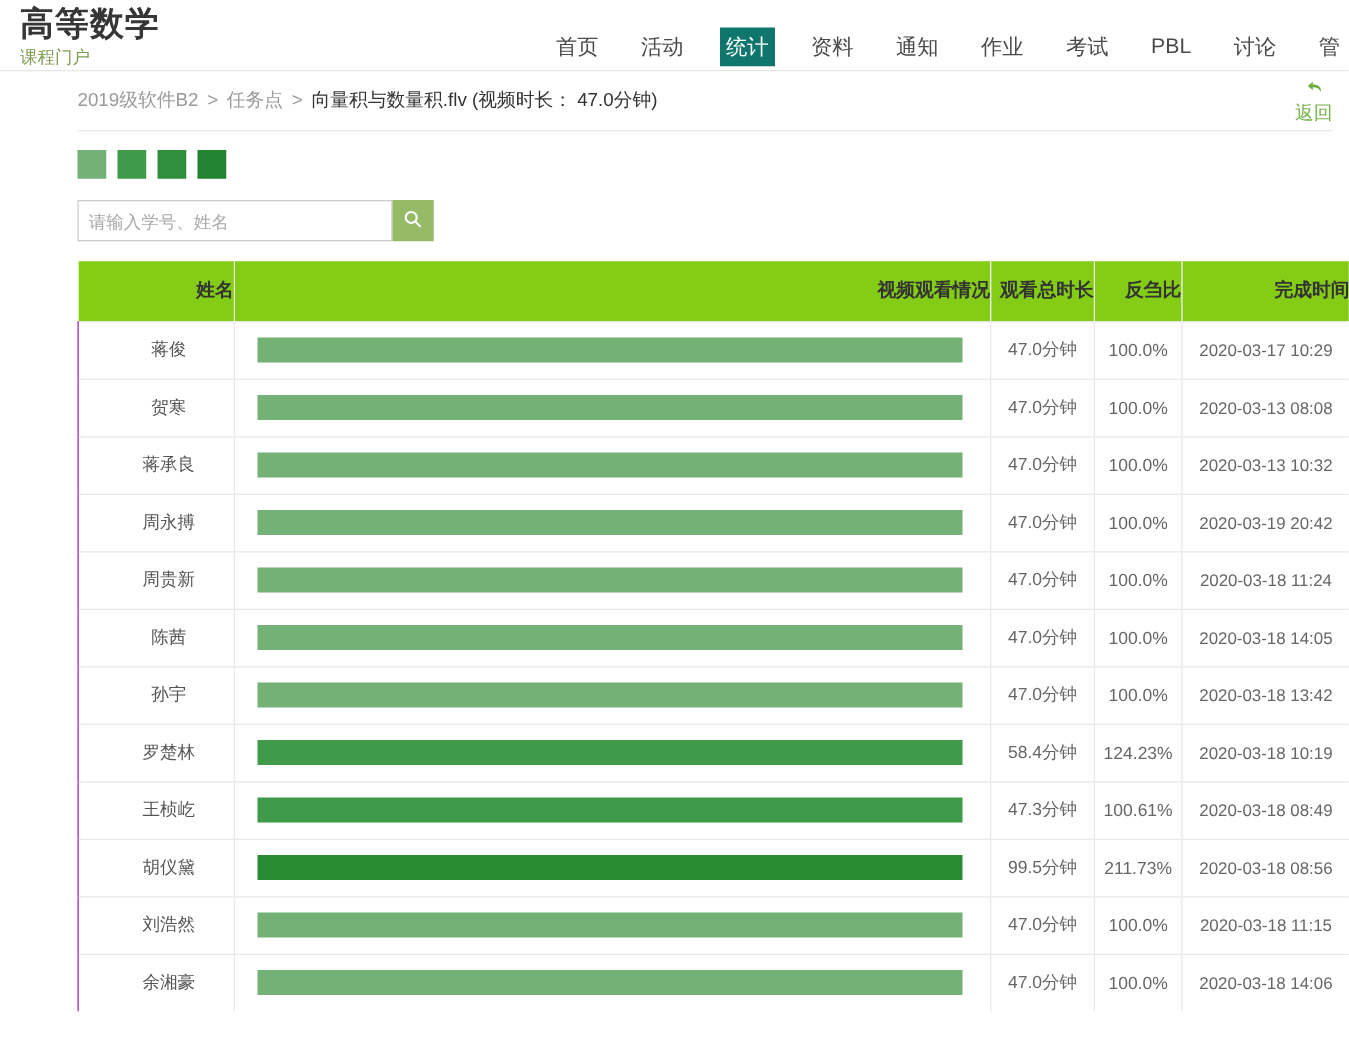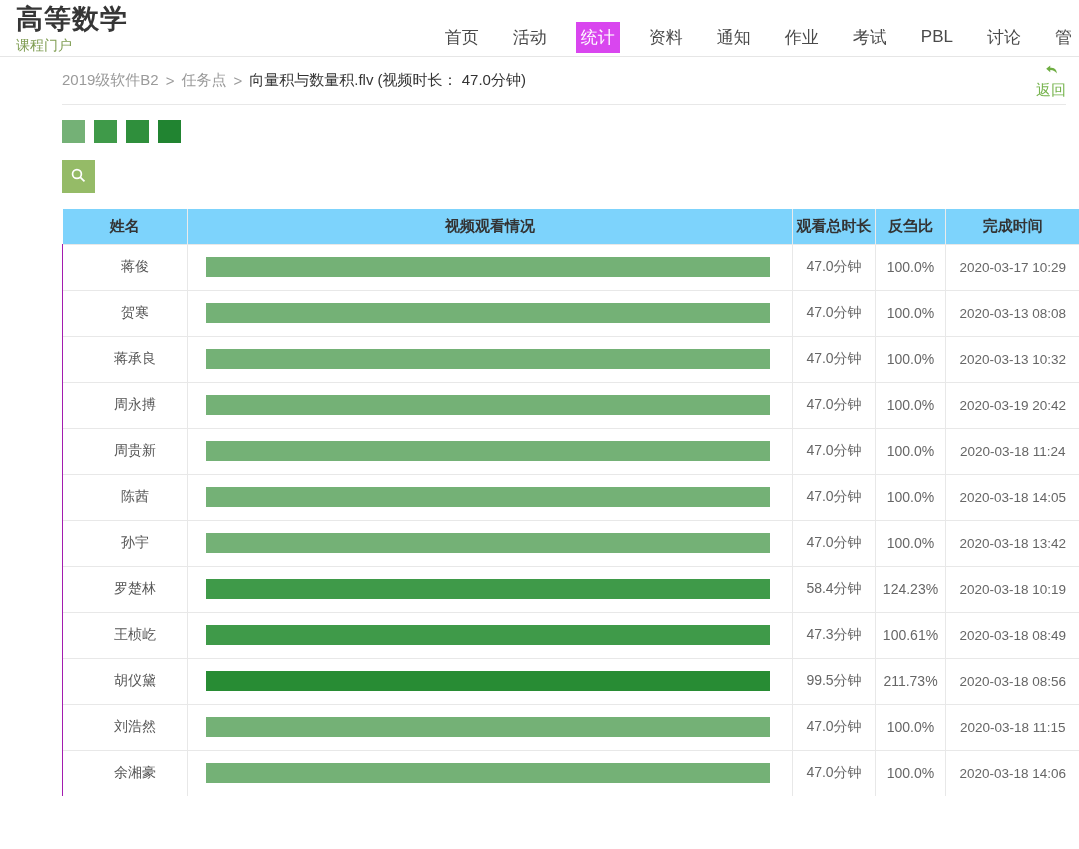--- a/index.html
+++ b/index.html
@@ -8,21 +8,21 @@
 
   
   .topbar { height:57px; border-bottom:1px solid #e6e6e6; display:flex;
     align-items:center; position:relative; }
   .logo { margin-left:14px; display:flex; align-items:baseline; white-space:nowrap;flex-direction:column; }
   .logo-title { font-size:27px; font-weight:bold; color:#363636; letter-spacing:1px; }
   .logo-sub { font-size:14px; color:#7f9d52; margin-left:2px; }
   .nav { position:absolute; right:0; top:0; height:74px; display:flex;
     align-items:center; gap:24px; padding-right:2px; white-space:nowrap; }
   .nav-item { font-size:17px; color:#4a4a4a; cursor:pointer; padding:4px 5px; }
-  .nav-item.active { background:#d946ef; color:#fff; }
+  .nav-item.active { background:#0f766e; color:#fff; }
 
   
   .breadcrumb-row { margin:0 13px 0 62px; height:48px; border-bottom:1px solid #e8e8e8;
     display:flex; align-items:center; font-size:15px; }
   .crumb { color:#9a9a9a; }
   .crumb-sep { color:#9a9a9a; margin:0 7px; }
   .crumb-current { color:#333; }
   .back-link { margin-left:auto; display:flex; align-items:center; gap:5px;
     color:#75b34c; font-size:15px; cursor:pointer;flex-direction:column; }
   .back-icon svg { display:block; }
@@ -40,22 +40,22 @@
     display:flex; align-items:center; justify-content:center; cursor:pointer; }
 
   
   .stats-table { margin:16px 0 0 62px; width:1017px; border-collapse:collapse;
     table-layout:fixed; }
   .stats-table col.c-name { width:125px; }
   .stats-table col.c-bar  { width:605px; }
   .stats-table col.c-dur  { width:83px; }
   .stats-table col.c-ratio{ width:70px; }
   .stats-table col.c-time { width:134px; }
-  .stats-table th { background:#7dd3fc; height:35px; font-size:15px; font-weight:bold;
-    color:#333; text-align:center; border-right:1px solid #ebebeb; }
+  .stats-table th { background:#84cc16; height:48px; font-size:15px; font-weight:bold;
+    color:#333; text-align:right; border-right:1px solid #ebebeb; }
   .stats-table th:last-child { border-right:none; }
   .stats-table td { height:46px; border-top:1px solid #e8e8e8;
     border-right:1px solid #e8e8e8; text-align:center; vertical-align:middle; }
   .stats-table td:first-child { border-left:1px solid #a21caf;padding-left:20px; }
   .stats-table td:last-child { border-right:none; }
   .td-name { font-size:14px; color:#555; }
   .td-dur, .td-ratio { font-size:14px; color:#666; }
   .td-time { font-size:13.5px; color:#666; }
   .bar { height:20px; margin:0 22px 0 18px; }
 </style>
@@ -98,20 +98,21 @@
 </div>
 
 <div class="legend">
   <div class="legend-sq" style="background-color: rgb(116, 177, 118);"></div>
   <div class="legend-sq" style="background-color: rgb(63, 154, 73);"></div>
   <div class="legend-sq" style="background-color: rgb(47, 143, 60);"></div>
   <div class="legend-sq" style="background-color: rgb(33, 132, 49);"></div>
 </div>
 
 <div class="search-row">
+  <input class="search-input" type="text" placeholder="请输入学号、姓名" style="">
   <button class="search-btn" style="background-color: rgb(149, 187, 103);">
     <span>
       <svg width="17" height="17" viewBox="0 0 20 20" fill="none" stroke="#fff" stroke-width="2">
         <circle cx="8.2" cy="8.2" r="5.2"></circle>
         <line x1="12.2" y1="12.2" x2="17" y2="17"></line>
       </svg>
     </span>
   </button>
 </div>
 

